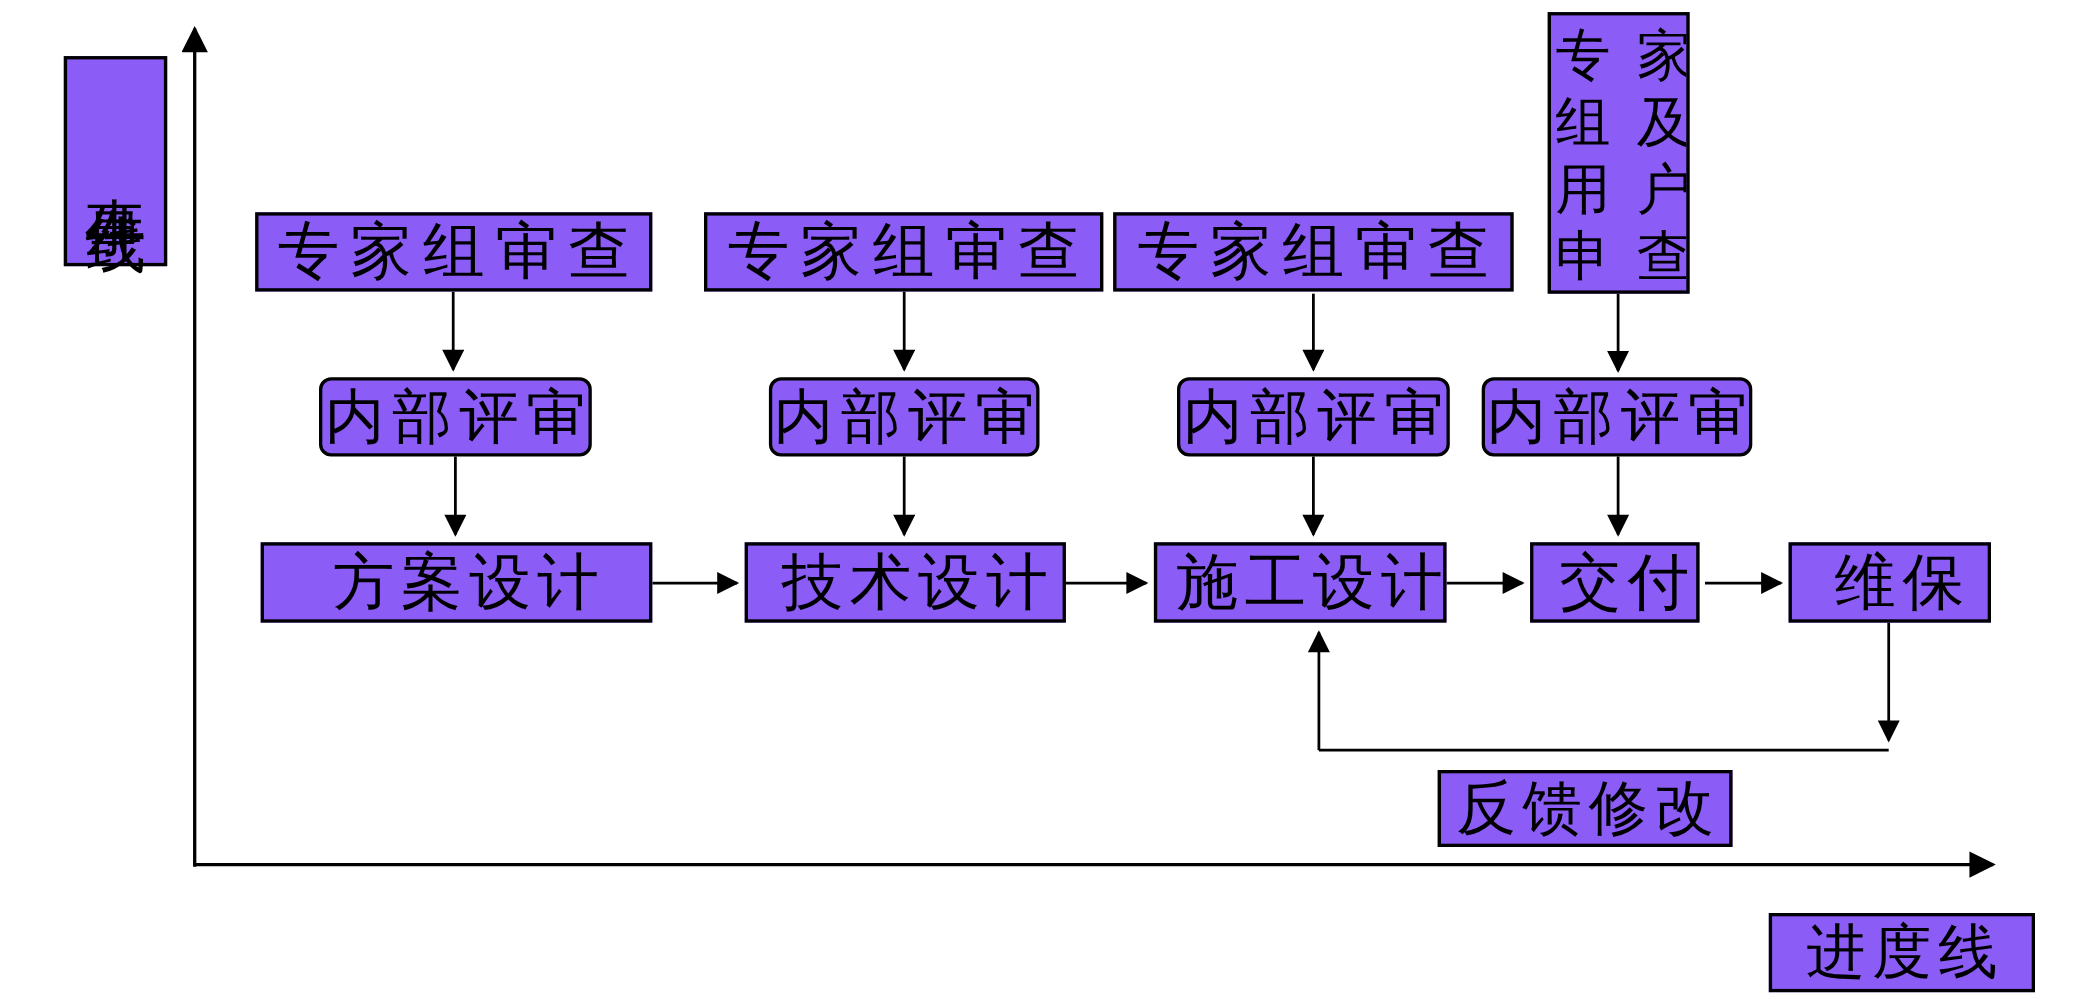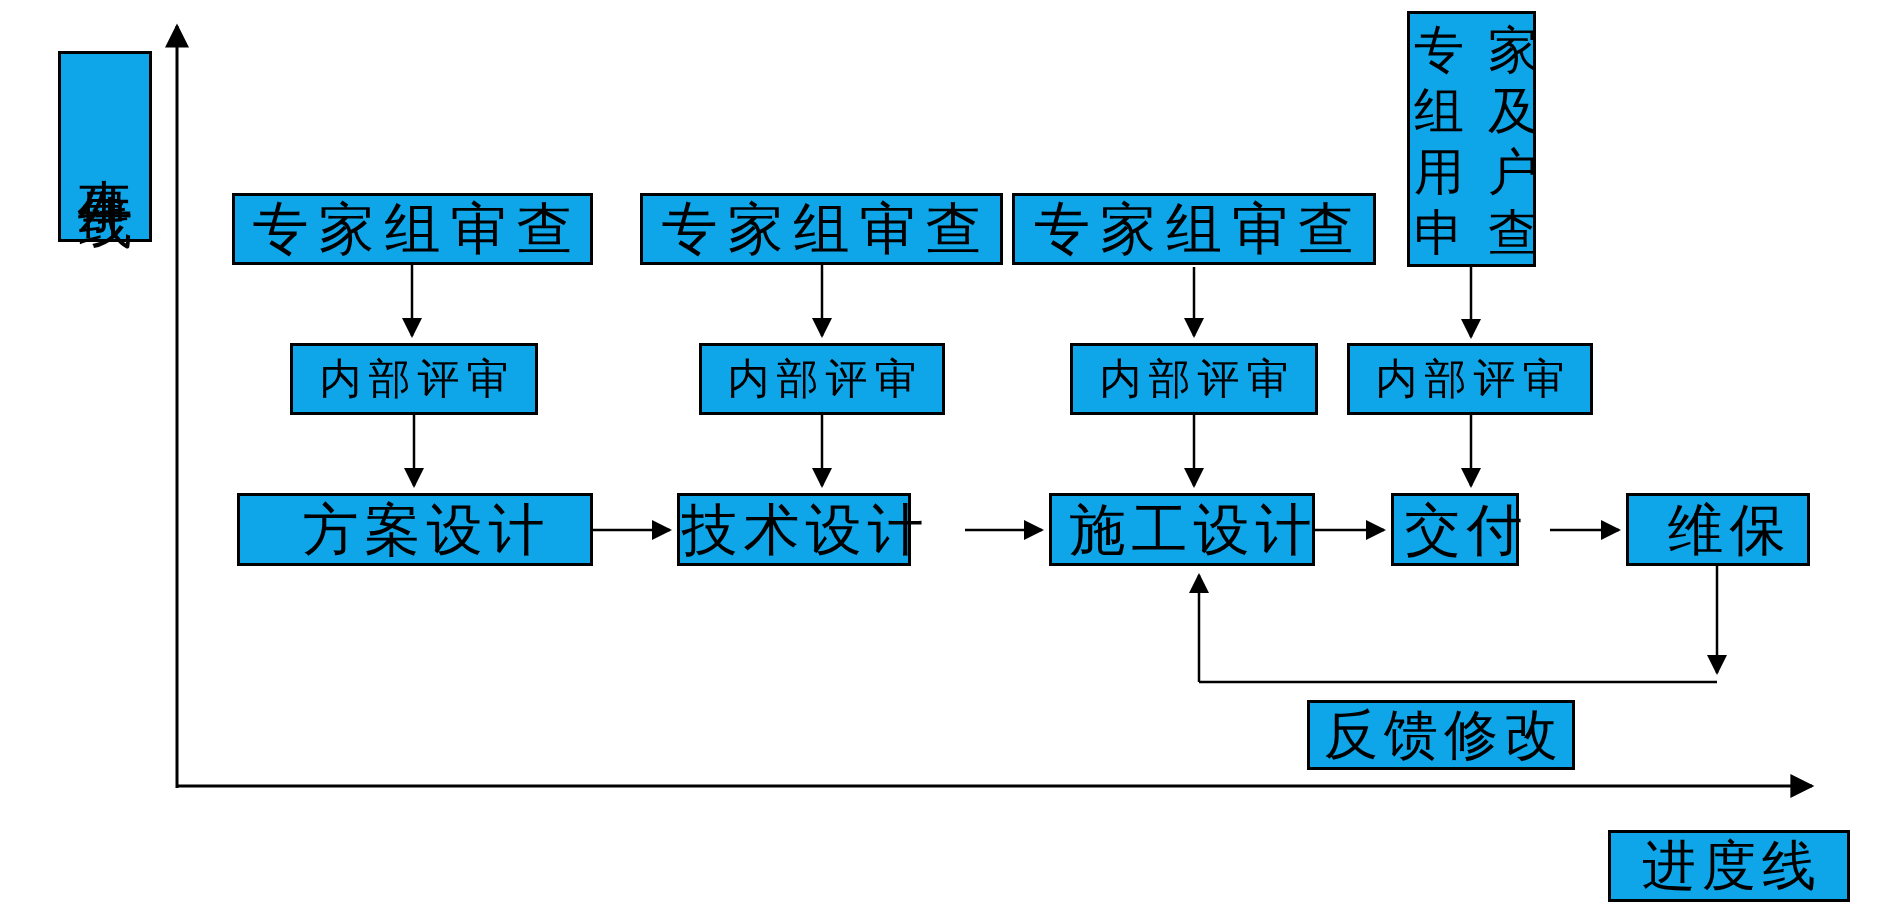--- a/index.html
+++ b/index.html
@@ -7,30 +7,30 @@
     position:relative;
     width:1890px;height:908px;
     background:#fff;
     font-family:"Liberation Serif","DejaVu Serif",serif;
     color:#000;
     overflow:hidden;
   }
   .node{
     position:absolute;
     border:3px solid #000;
-    background:#0ea5e9;
+    background:#8b5cf6;
     box-sizing:border-box;
     display:flex;
     align-items:center;
     justify-content:center;
     white-space:nowrap;
     line-height:1;
   }
   .r1{font-size:56px;letter-spacing:10px;text-indent:10px;}
-  .r2{font-size:42px;letter-spacing:7px;text-indent:7px;}
+  .r2{font-size:54px;letter-spacing:7px;text-indent:7px;border-radius:11px;}
   .r3{font-size:56px;letter-spacing:6px;text-indent:6px;padding-left:17px;}
   .axis-label{font-size:54px;letter-spacing:6px;text-indent:6px;}
   .vtext{
     writing-mode:vertical-rl;
     text-orientation:upright;
     font-size:55px;
     letter-spacing:8px;
     text-indent:0;
   }
   .tallbox{
@@ -100,20 +100,20 @@
     <span class="tline">用户</span>
     <span class="tline">申查</span>
   </div>
 
   <div class="node r2" style="left:290px;top:343px;width:248px;height:72px;">内部评审</div>
   <div class="node r2" style="left:699px;top:343px;width:246px;height:72px;">内部评审</div>
   <div class="node r2" style="left:1070px;top:343px;width:248px;height:72px;">内部评审</div>
   <div class="node r2" style="left:1347px;top:343px;width:246px;height:72px;">内部评审</div>
 
   <div class="node r3" style="left:237px;top:493px;width:356px;height:73px;">方案设计</div>
-  <div class="node r3" style="left:677px;top:493px;width:234px;height:73px;">技术设计</div>
+  <div class="node r3" style="left:677px;top:493px;width:292px;height:73px;">技术设计</div>
   <div class="node r3" style="left:1049px;top:493px;width:266px;height:73px;font-family:Liberation Serif, serif;">施工设计</div>
-  <div class="node r3" style="left:1391px;top:493px;width:128px;height:73px;">交付</div>
+  <div class="node r3" style="left:1391px;top:493px;width:154px;height:73px;">交付</div>
   <div class="node r3" style="left:1626px;top:493px;width:184px;height:73px;">维保</div>
 
   <div class="node axis-label" style="left:1307px;top:700px;width:268px;height:70px;">反馈修改</div>
 
 </div>
 
 </body></html>

